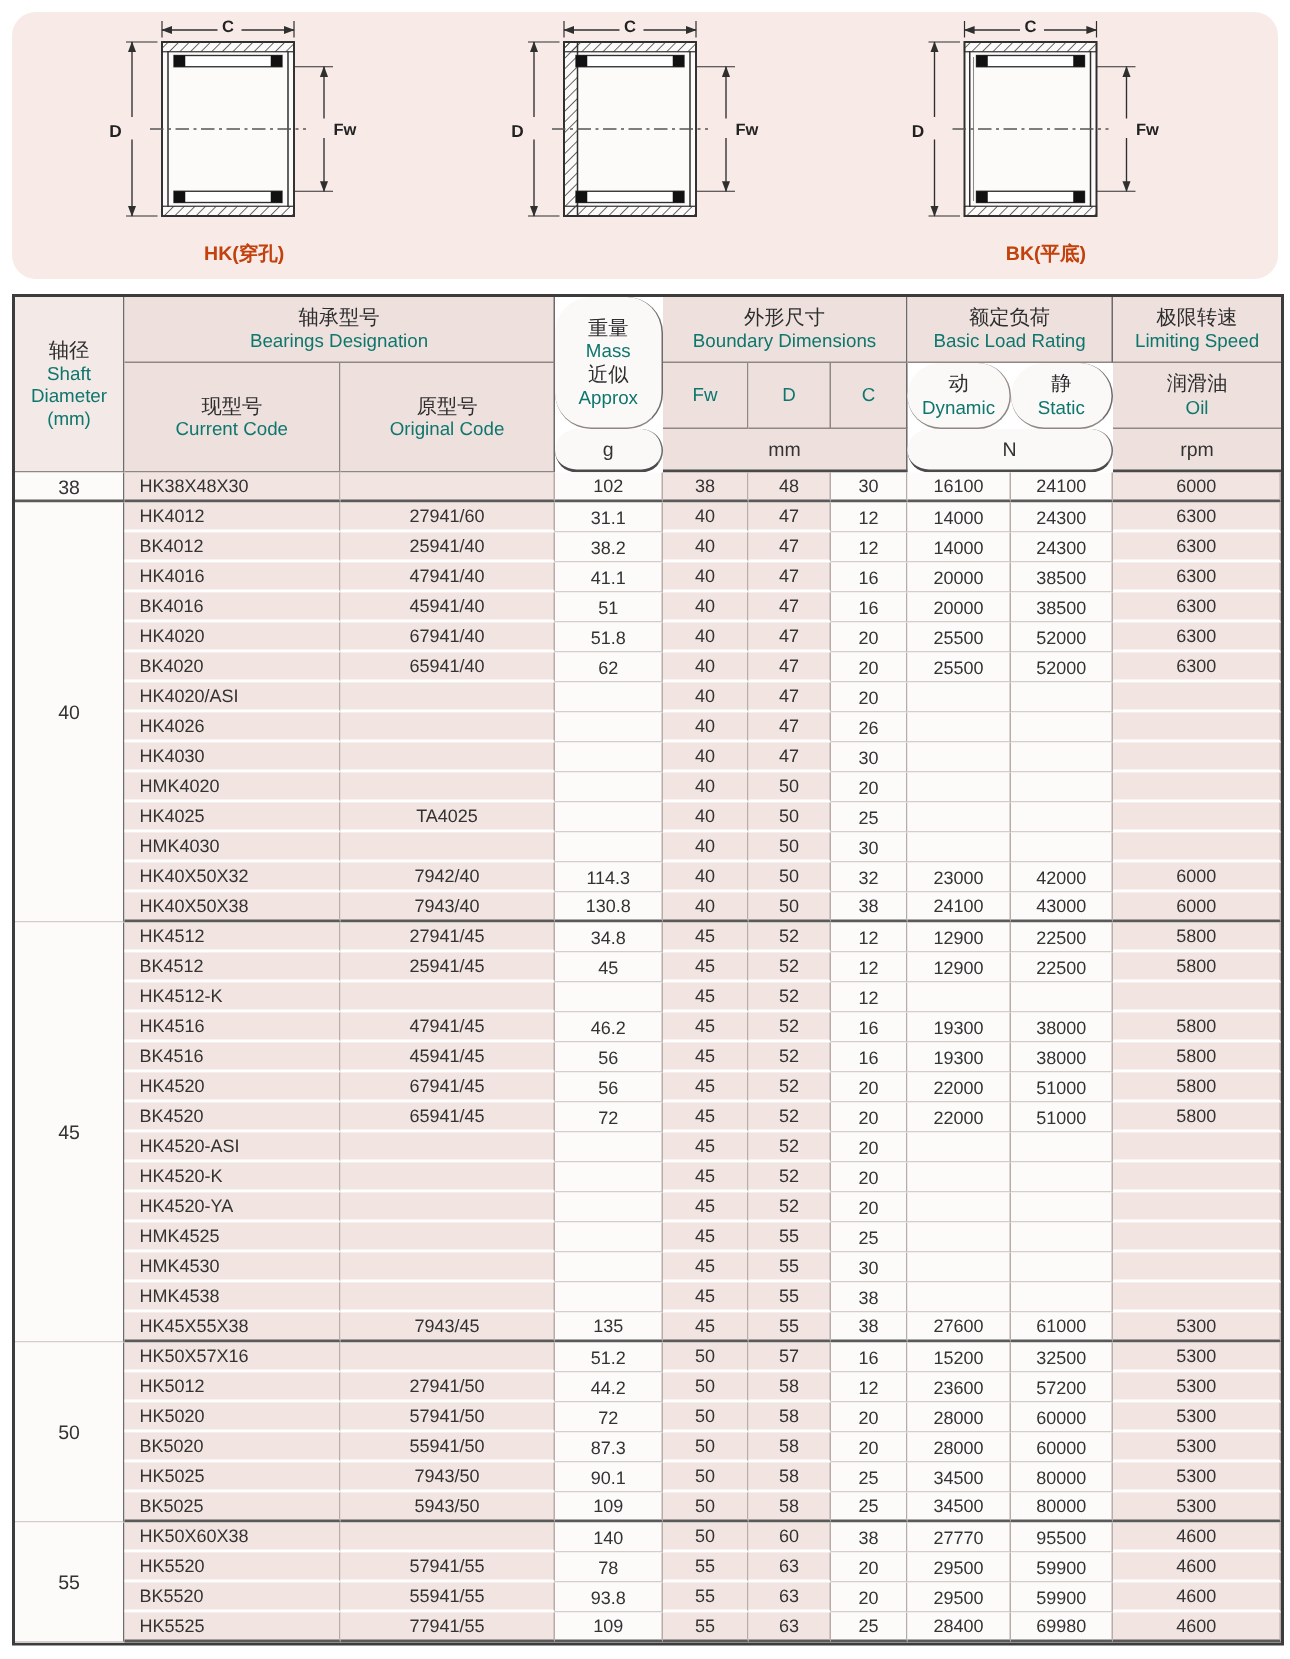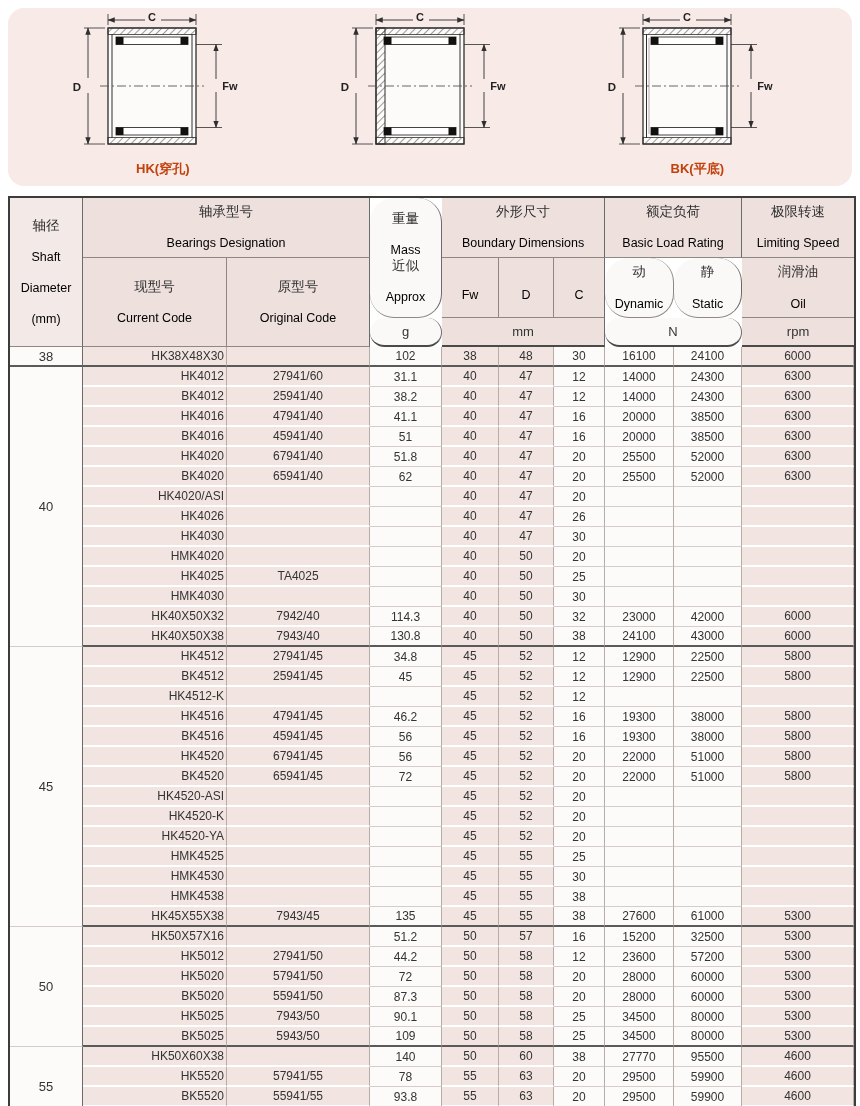--- a/index.html
+++ b/index.html
@@ -17,33 +17,33 @@
   
   table.spec{
     border-collapse:separate;border-spacing:0;table-layout:fixed;
     width:844px;margin:10px 8px 6px 8px;border:2px solid #3c3c3c;background:#fff;
   }
   th,td{box-sizing:border-box;overflow:hidden;white-space:nowrap;}
   
   th{font-weight:normal;text-align:center;vertical-align:middle;
      border-right:1px solid #8f8784;border-bottom:1px solid #8f8784;padding:6px 0;}
   th .zh{display:block;font-size:13.5px;color:#2e2e2e;line-height:1.22;}
-  th .en{display:block;font-size:12.5px;color:#000000;line-height:1.18;margin-top:16px;}
+  th .en{display:block;font-size:12.5px;color:#0f766e;line-height:1.18;}
   .pinkh{background:#eee1dd;}
   .lighth{background:#f3eae7;}
   .whiteh{background:#fbf9f8;border-radius:24px;}
   thead tr.unit-row th{border-bottom:2px solid #4a4a4a;font-size:13px;}
   th.maj, td.maj{border-right:1.5px solid #6b6b6b;}
   th:last-child,td:last-child{border-right:none;}
 
   
   td{height:20px;font-size:12px;text-align:center;vertical-align:middle;color:#333;padding:0 2px;}
   td.pink{background:#f2e5e1;border-right:1px solid #b7aca8;border-bottom:2px solid #ffffff;}
   td.white{background:#fcfbfa;border-right:1px solid #b7aca8;border-bottom:1px solid #d6ccc9;}
-  td.code{text-align:right;padding-left:10px;}
+  td.code{text-align:left;padding-left:10px;}
   td.shaft{background:#fcfbfa;font-size:13px;border-right:1.5px solid #6b6b6b;border-bottom:1px solid #d6ccc9;}
   tr.group-end td{border-bottom:2px solid #5a5a5a;}
 </style>
 </head>
 <body>
 
 <div class="diagram-panel" id="panel">
     <div class="diagram">
   <svg width="225" height="150" viewBox="0 0 225 150">
     <defs>

